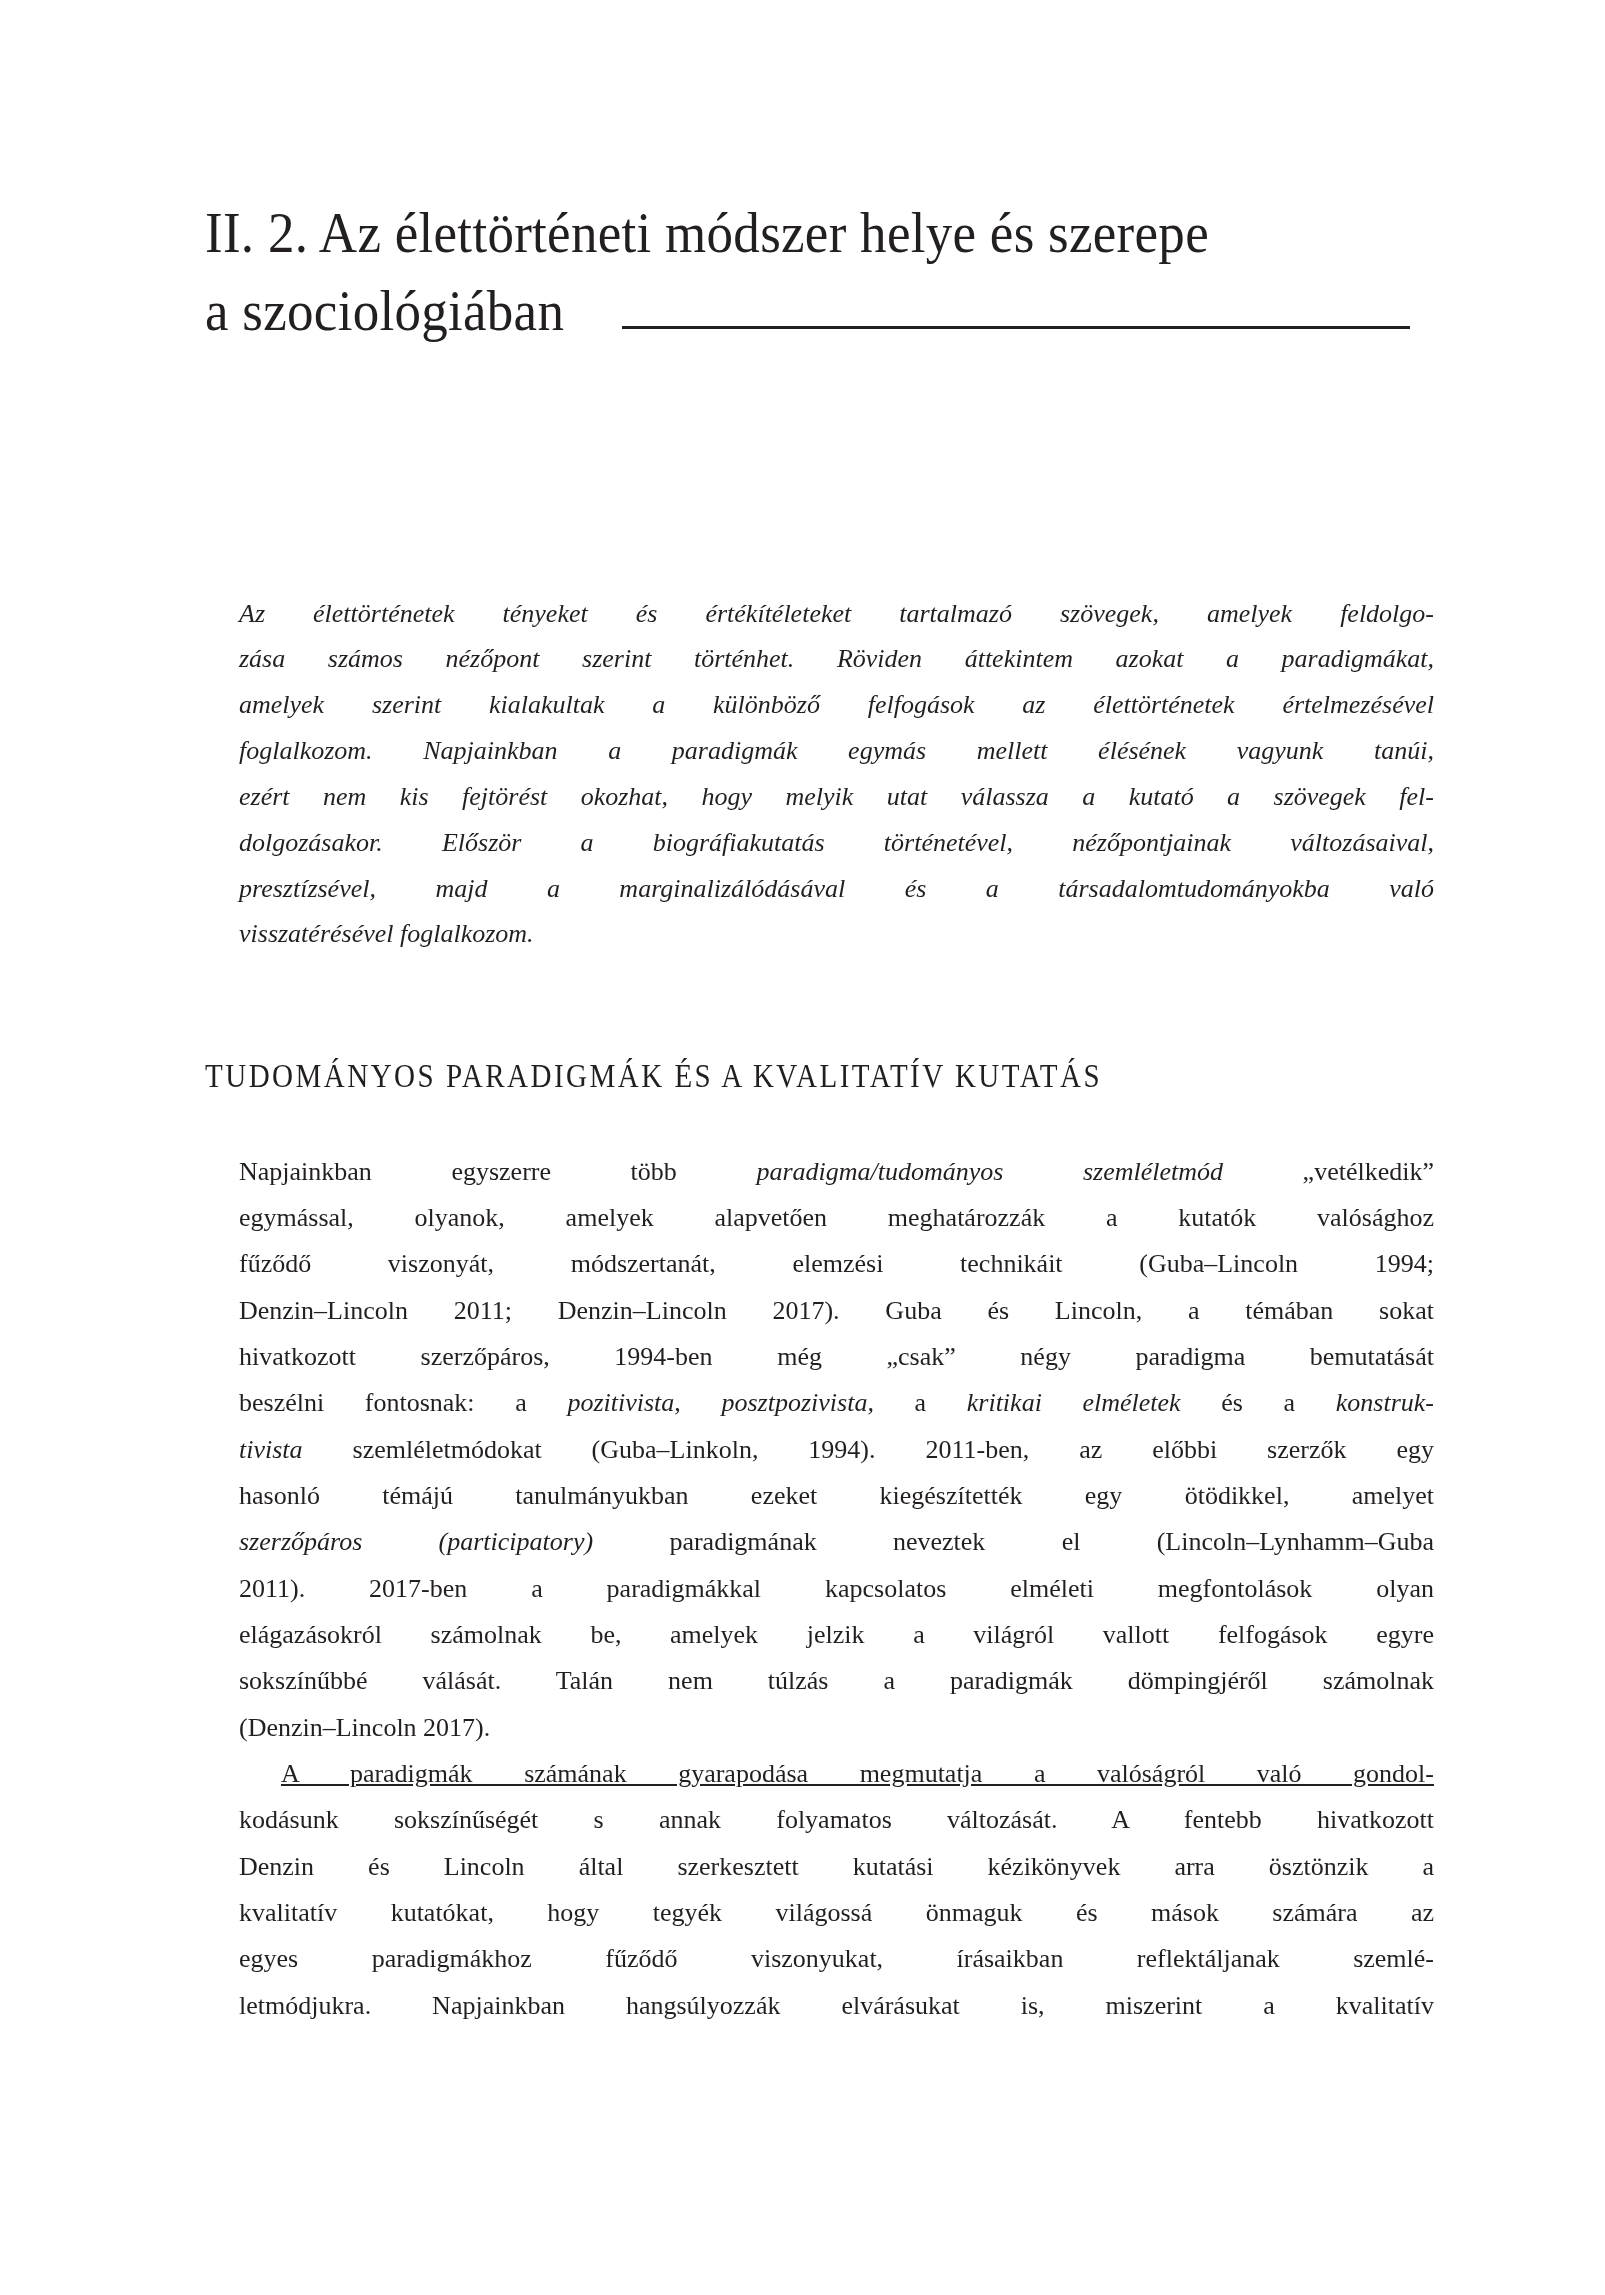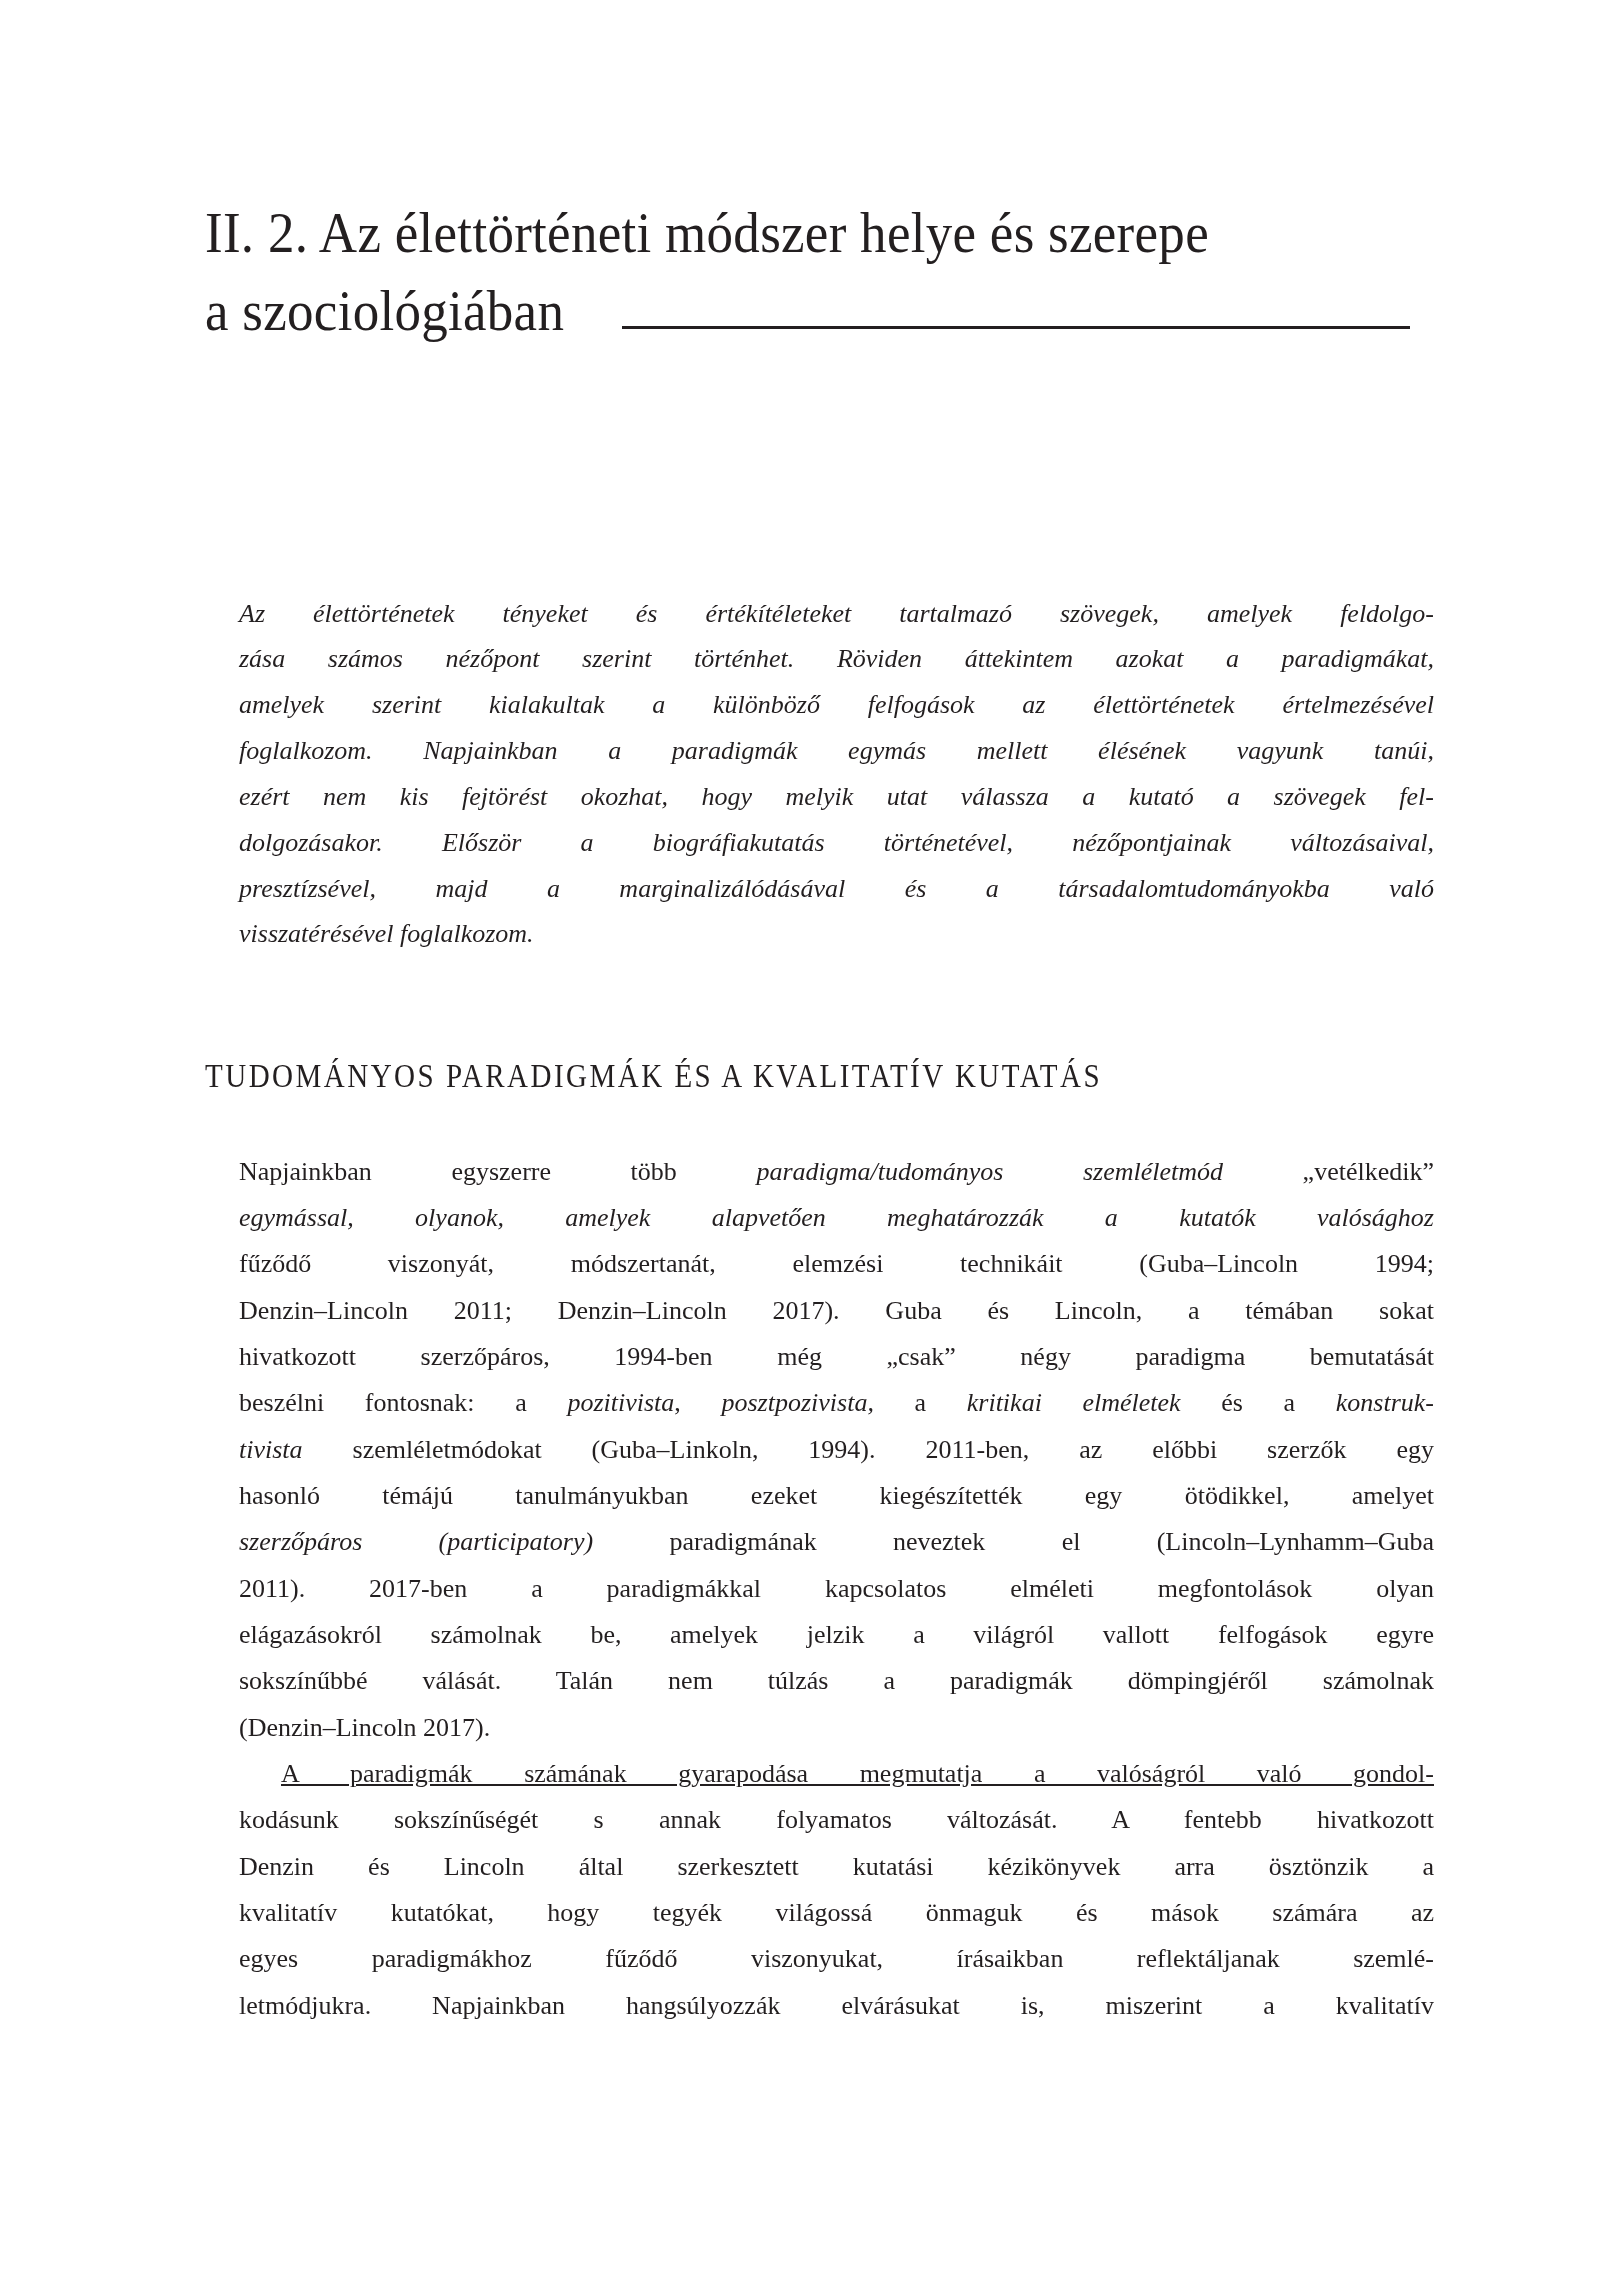--- a/index.html
+++ b/index.html
@@ -60,21 +60,21 @@
       <div class="line " style="top: 780px;">ezért nem kis fejtörést okozhat, hogy melyik utat válassza a kutató a szövegek fel-</div>
       <div class="line " style="top: 826px;">dolgozásakor. Először a biográfiakutatás történetével, nézőpontjainak változásaival,</div>
       <div class="line " style="top: 872px;">presztízsével, majd a marginalizálódásával és a társadalomtudományokba való</div>
       <div class="line last" style="top: 917px;">visszatérésével foglalkozom.</div>
     </div>
 
   <h2 class="section-heading" style="margin:0">TUDOMÁNYOS PARADIGMÁK ÉS A KVALITATÍV KUTATÁS</h2>
 
   <div id="body">
       <div class="line " style="top: 1155px;"><span>Napjainkban egyszerre több </span><span class="it">paradigma/tudományos szemléletmód</span><span> „vetélkedik”</span></div>
-      <div class="line " style="top: 1201px; font-style: italic;"><span>egymással, olyanok, amelyek alapvetően meghatározzák a kutatók valósághoz</span></div>
+      <div class="line " style="top: 1201px;"><span>egymással, olyanok, amelyek alapvetően meghatározzák a kutatók valósághoz</span></div>
       <div class="line " style="top: 1247px;"><span>fűződő viszonyát, módszertanát, elemzési technikáit (Guba–Lincoln 1994;</span></div>
       <div class="line " style="top: 1294px;"><span>Denzin–Lincoln 2011; Denzin–Lincoln 2017). Guba és Lincoln, a témában sokat</span></div>
       <div class="line " style="top: 1340px;"><span>hivatkozott szerzőpáros, 1994-ben még „csak” négy paradigma bemutatását</span></div>
       <div class="line " style="top: 1386px;"><span>beszélni fontosnak: a </span><span class="it">pozitivista</span><span>, </span><span class="it">posztpozivista,</span><span> a </span><span class="it">kritikai elméletek</span><span> és a </span><span class="it">konstruk-</span></div>
       <div class="line " style="top: 1433px;"><span class="it">tivista</span><span> szemléletmódokat (Guba–Linkoln, 1994). 2011-ben, az előbbi szerzők egy</span></div>
       <div class="line " style="top: 1479px;"><span>hasonló témájú tanulmányukban ezeket kiegészítették egy ötödikkel, amelyet</span></div>
       <div class="line " style="top: 1525px;"><span class="it">szerzőpáros (participatory)</span><span> paradigmának neveztek el (Lincoln–Lynhamm–Guba</span></div>
       <div class="line " style="top: 1572px;"><span>2011). 2017-ben a paradigmákkal kapcsolatos elméleti megfontolások olyan</span></div>
       <div class="line " style="top: 1618px;"><span>elágazásokról számolnak be, amelyek jelzik a világról vallott felfogások egyre</span></div>
       <div class="line " style="top: 1664px;"><span>sokszínűbbé válását. Talán nem túlzás a paradigmák dömpingjéről számolnak</span></div>

